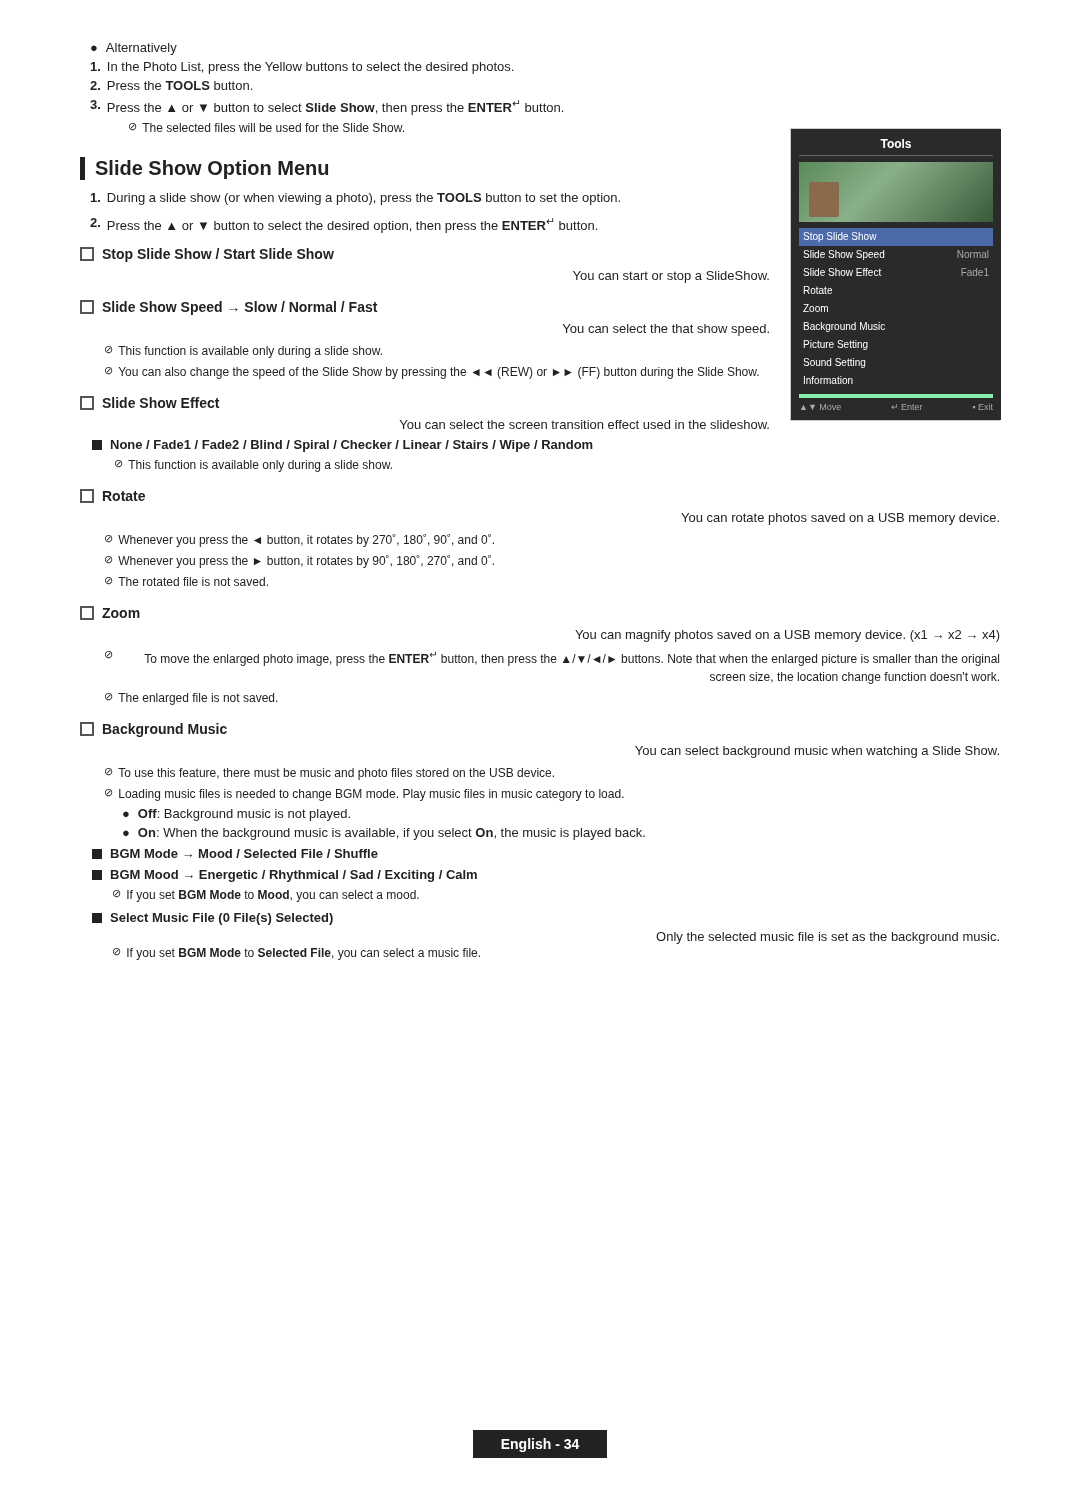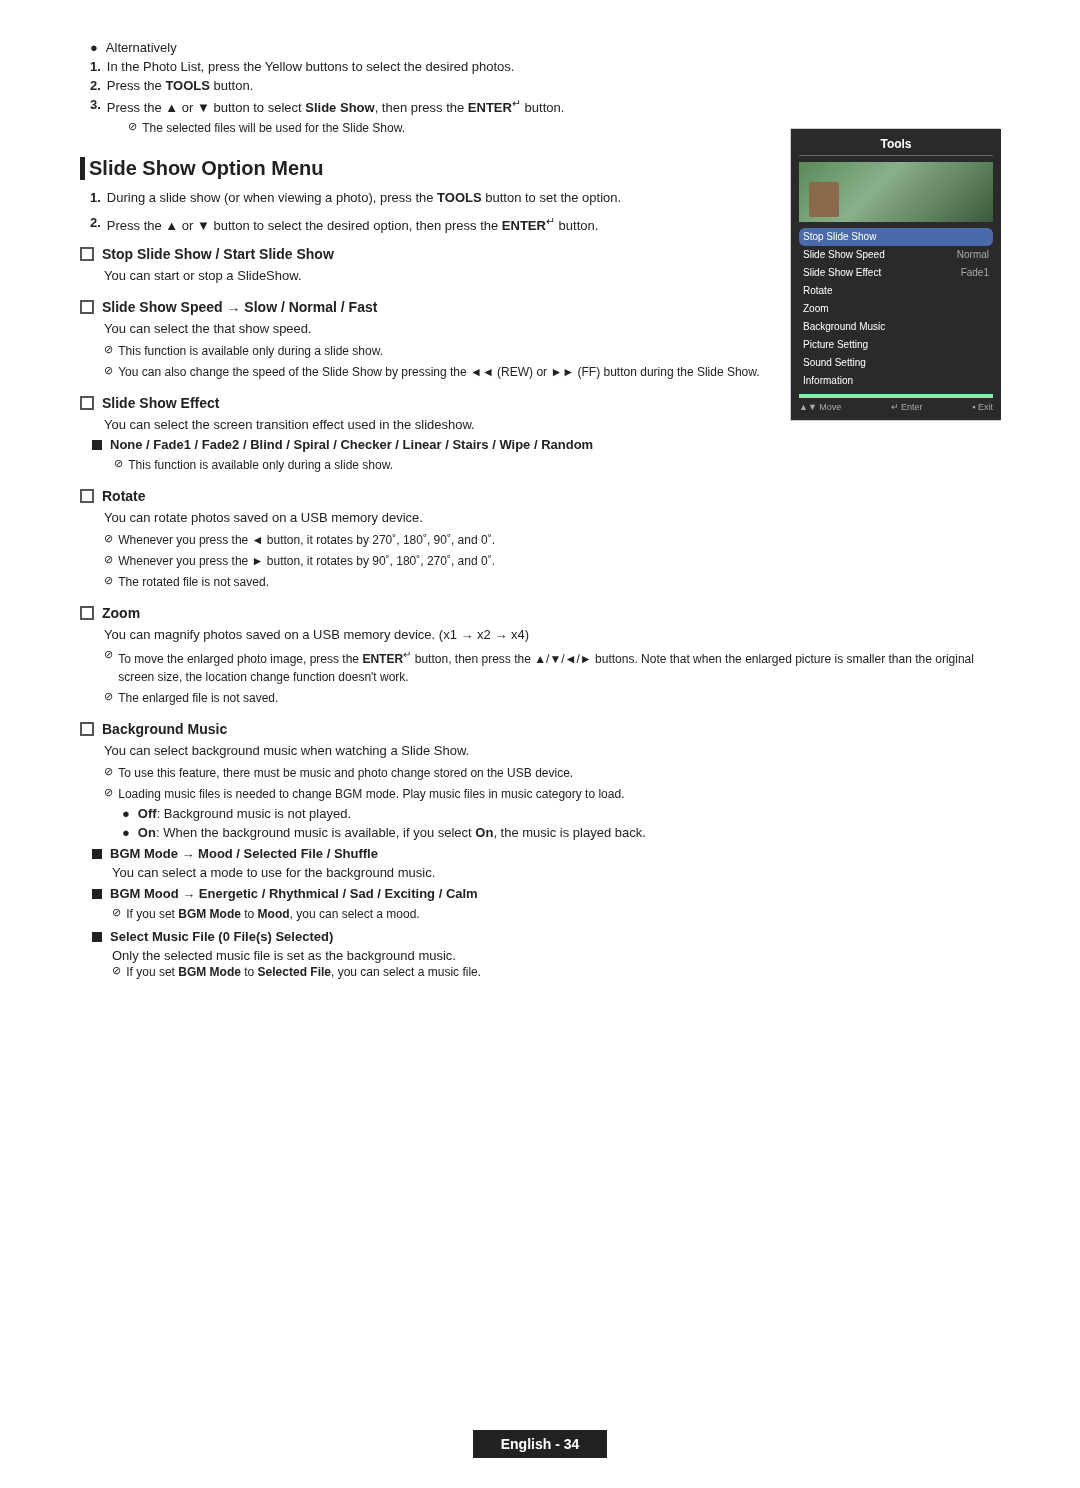--- a/index.html
+++ b/index.html
@@ -41,30 +41,31 @@
     .numbered-list li .num {
       font-weight: bold;
       margin-right: 6px;
       flex-shrink: 0;
     }
 
     .section-header {
       display: flex;
       align-items: flex-start;
       border-left: 5px solid #222;
-      padding-left: 4px;
+      padding-left: 10px;
       margin: 20px 0 8px 0;
     }
     .section-header h2 {
       font-size: 20px;
       font-weight: bold;
     }
 
     .sub-section {
       margin-bottom: 14px;
+      text-align: right;
     }
 
     .sub-heading {
       display: flex;
       align-items: center;
       margin-bottom: 4px;
     }
     .sub-heading .checkbox-icon {
       width: 14px;
       height: 14px;
@@ -170,21 +171,20 @@
     }
     .tools-panel .menu-items {
       list-style: none;
     }
     .tools-panel .menu-item {
       padding: 2px 4px;
       display: flex;
       justify-content: space-between;
       font-size: 10px;
       line-height: 1.4;
-      border-radius: 6px;
     }
     .tools-panel .menu-item.selected {
       background: #4a6aaa;
     }
     .tools-panel .menu-item .item-value {
       color: #aaa;
     }
     .tools-panel .panel-footer {
       border-top: 4px solid #86efac;
       padding-top: 4px;
@@ -411,21 +411,21 @@
   <div class="sub-section">
     <div class="sub-heading">
       <span class="checkbox-icon"></span>
       <h3>Background Music</h3>
     </div>
     <div class="sub-body">
       <p>You can select background music when watching a Slide Show.</p>
     </div>
     <div class="note-item">
       <span class="note-icon">⊘</span>
-      <span class="note-text">To use this feature, there must be music and photo change stored on the USB device.</span>
+      <span class="note-text">To use this feature, there must be music and photo files stored on the USB device.</span>
     </div>
     <div class="note-item">
       <span class="note-icon">⊘</span>
       <span class="note-text">Loading music files is needed to change BGM mode. Play music files in music category to load.</span>
     </div>
 
     <div class="black-sq-body">
       <div class="bullet-item">
         <span class="bullet">●</span>
         <span><strong>Off</strong>: Background music is not played.</span>
@@ -433,23 +433,20 @@
       <div class="bullet-item">
         <span class="bullet">●</span>
         <span><strong>On</strong>: When the background music is available, if you select <strong>On</strong>, the music is played back.</span>
       </div>
     </div>
 
     <div class="black-square-heading" style="margin-top:6px;">
       <span class="black-square"></span>
       <span class="black-square-label">BGM Mode → Mood / Selected File / Shuffle</span>
     </div>
-    <div class="black-sq-body">
-      <p>You can select a mode to use for the background music.</p>
-    </div>
 
     <div class="black-square-heading" style="margin-top:6px;">
       <span class="black-square"></span>
       <span class="black-square-label">BGM Mood → Energetic / Rhythmical / Sad / Exciting / Calm</span>
     </div>
     <div class="black-sq-body">
       <div class="note-item" style="padding-left:0;">
         <span class="note-icon">⊘</span>
         <span class="note-text">If you set <strong>BGM Mode</strong> to <strong>Mood</strong>, you can select a mood.</span>
       </div>

